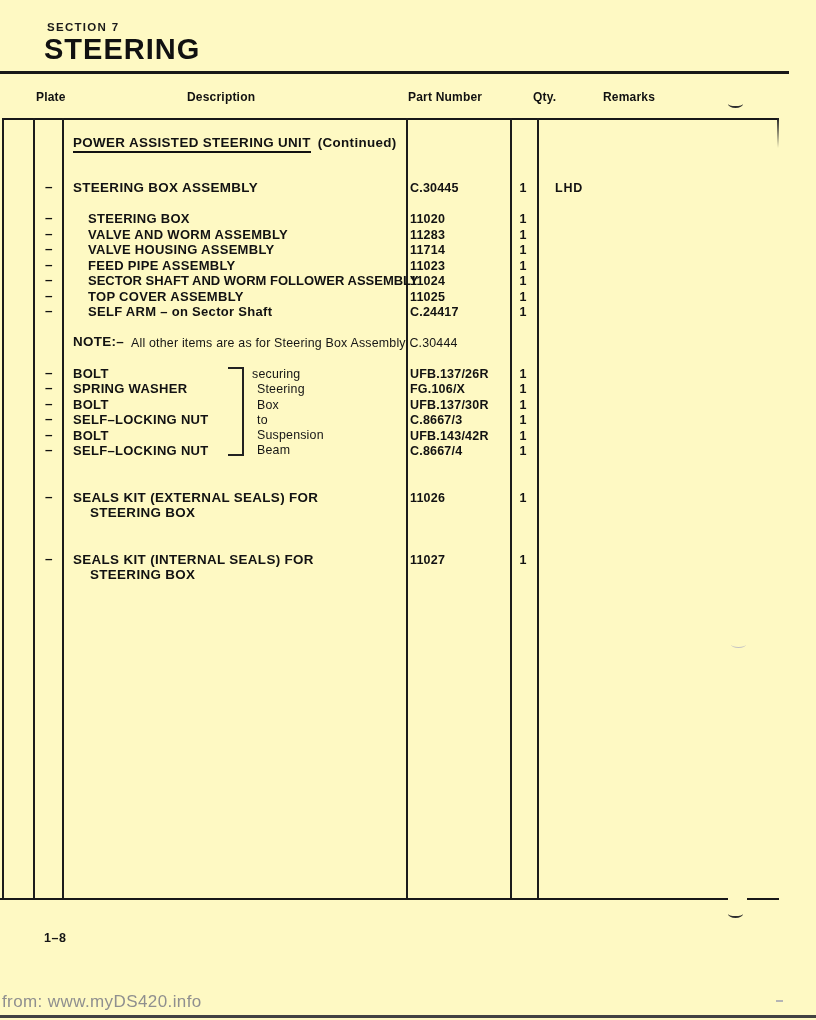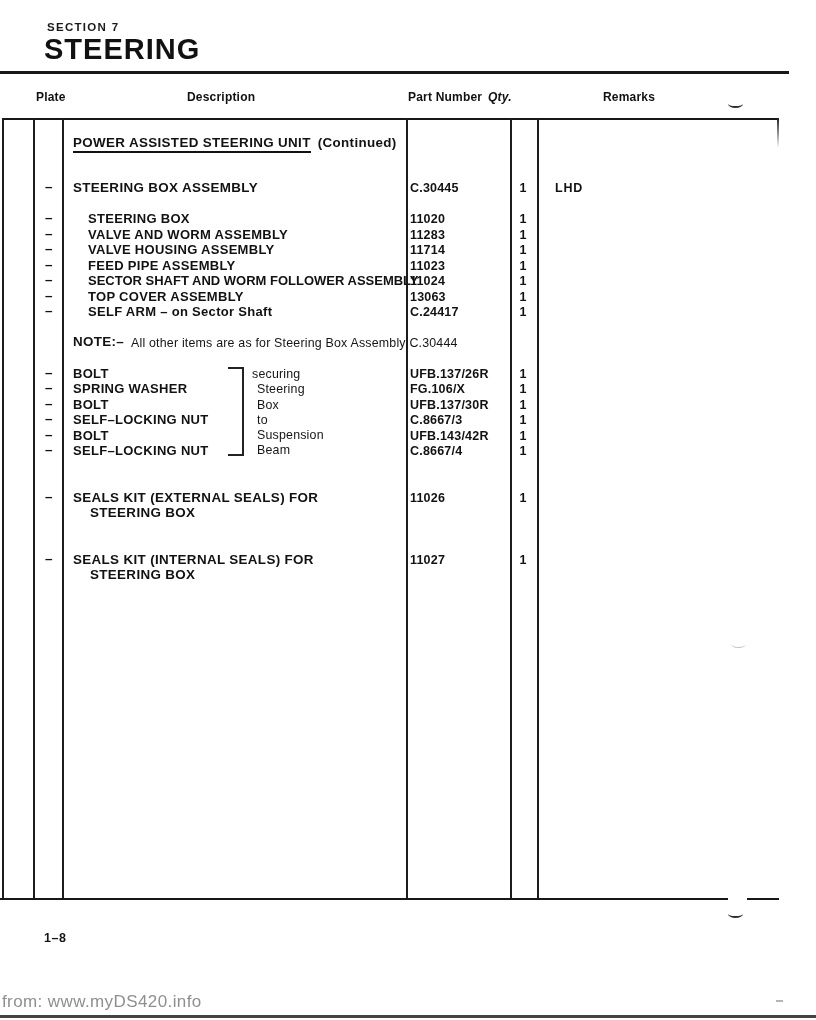--- a/index.html
+++ b/index.html
@@ -1,17 +1,17 @@
 <!DOCTYPE html>
 <html><head>
 <meta charset="utf-8">
 <style>
   html,body{margin:0;padding:0;background:#e8e8e8;}
   #page{
-    position:relative;width:816px;height:1020px;background:#ffffff;
+    position:relative;width:816px;height:1020px;background:#fef9c3;
     font-family:"Liberation Sans","DejaVu Sans",sans-serif;color:#121212;
     overflow:hidden;margin:0 auto;
   }
   .abs{position:absolute;}
   .nowrap{white-space:nowrap;}
   
   .section-label{font-size:11.5px;font-weight:bold;letter-spacing:1.3px;color:#1a1a1a;}
   .page-title{font-size:29px;font-weight:bold;letter-spacing:1px;color:#111;}
   .hline{background:#181818;}
   .colhead{font-size:12px;font-weight:bold;color:#111;letter-spacing:0.2px;}
@@ -48,21 +48,21 @@
 
 <div id="page">
 
   <div class="abs section-label nowrap" style="left:47px;top:21px;">SECTION 7</div>
   <div class="abs page-title nowrap" style="left:44px;top:33px;">STEERING</div>
   <div class="abs hline" style="left:0;top:71px;width:789px;height:3px;"></div>
 
   <div class="abs colhead nowrap" style="left:36px;top:90px;">Plate</div>
   <div class="abs colhead nowrap" style="left:187px;top:90px;">Description</div>
   <div class="abs colhead nowrap" style="left:408px;top:90px;">Part Number</div>
-  <div class="abs colhead nowrap" style="left:488px;top:90px;font-style:italic;">Qty.</div>
+  <div class="abs colhead nowrap" style="left:533px;top:90px;">Qty.</div>
   <div class="abs colhead nowrap" style="left:603px;top:90px;">Remarks</div>
   <div class="squiggle" style="left:728px;top:100px;"></div>
 
   <div class="abs hline" style="left:2px;top:118px;width:777px;height:2px;"></div>
   <div class="vline" style="left:2px;"></div>
   <div class="vline" style="left:33px;"></div>
   <div class="vline" style="left:62px;"></div>
   <div class="vline" style="left:406px;"></div>
   <div class="vline" style="left:510px;"></div>
   <div class="vline" style="left:537px;"></div>
@@ -108,21 +108,21 @@
   </div>
   <div>
     <span class="abs dash" style="left:45px;top:272px;">–</span>
     <span class="abs caps-sm nowrap" style="left:88px;top:273px;letter-spacing:0;">SECTOR SHAFT AND WORM FOLLOWER ASSEMBLY</span>
     <span class="abs part nowrap" style="left:410px;top:274px;">11024</span>
     <span class="abs qty" style="left:515px;top:274px;">1</span>
   </div>
   <div>
     <span class="abs dash" style="left:45px;top:288px;">–</span>
     <span class="abs caps-sm nowrap" style="left:88px;top:289px;">TOP COVER ASSEMBLY</span>
-    <span class="abs part nowrap" style="left:410px;top:290px;">13063</span>
+    <span class="abs part nowrap" style="left:410px;top:290px;">11025</span>
     <span class="abs qty" style="left:515px;top:290px;">1</span>
   </div>
   <div>
     <span class="abs dash" style="left:45px;top:303px;">–</span>
     <span class="abs caps-sm nowrap" style="left:88px;top:304px;">SELF ARM – on Sector Shaft</span>
     <span class="abs part nowrap" style="left:410px;top:305px;">C.24417</span>
     <span class="abs qty" style="left:515px;top:305px;">1</span>
   </div>
 
   <div>

